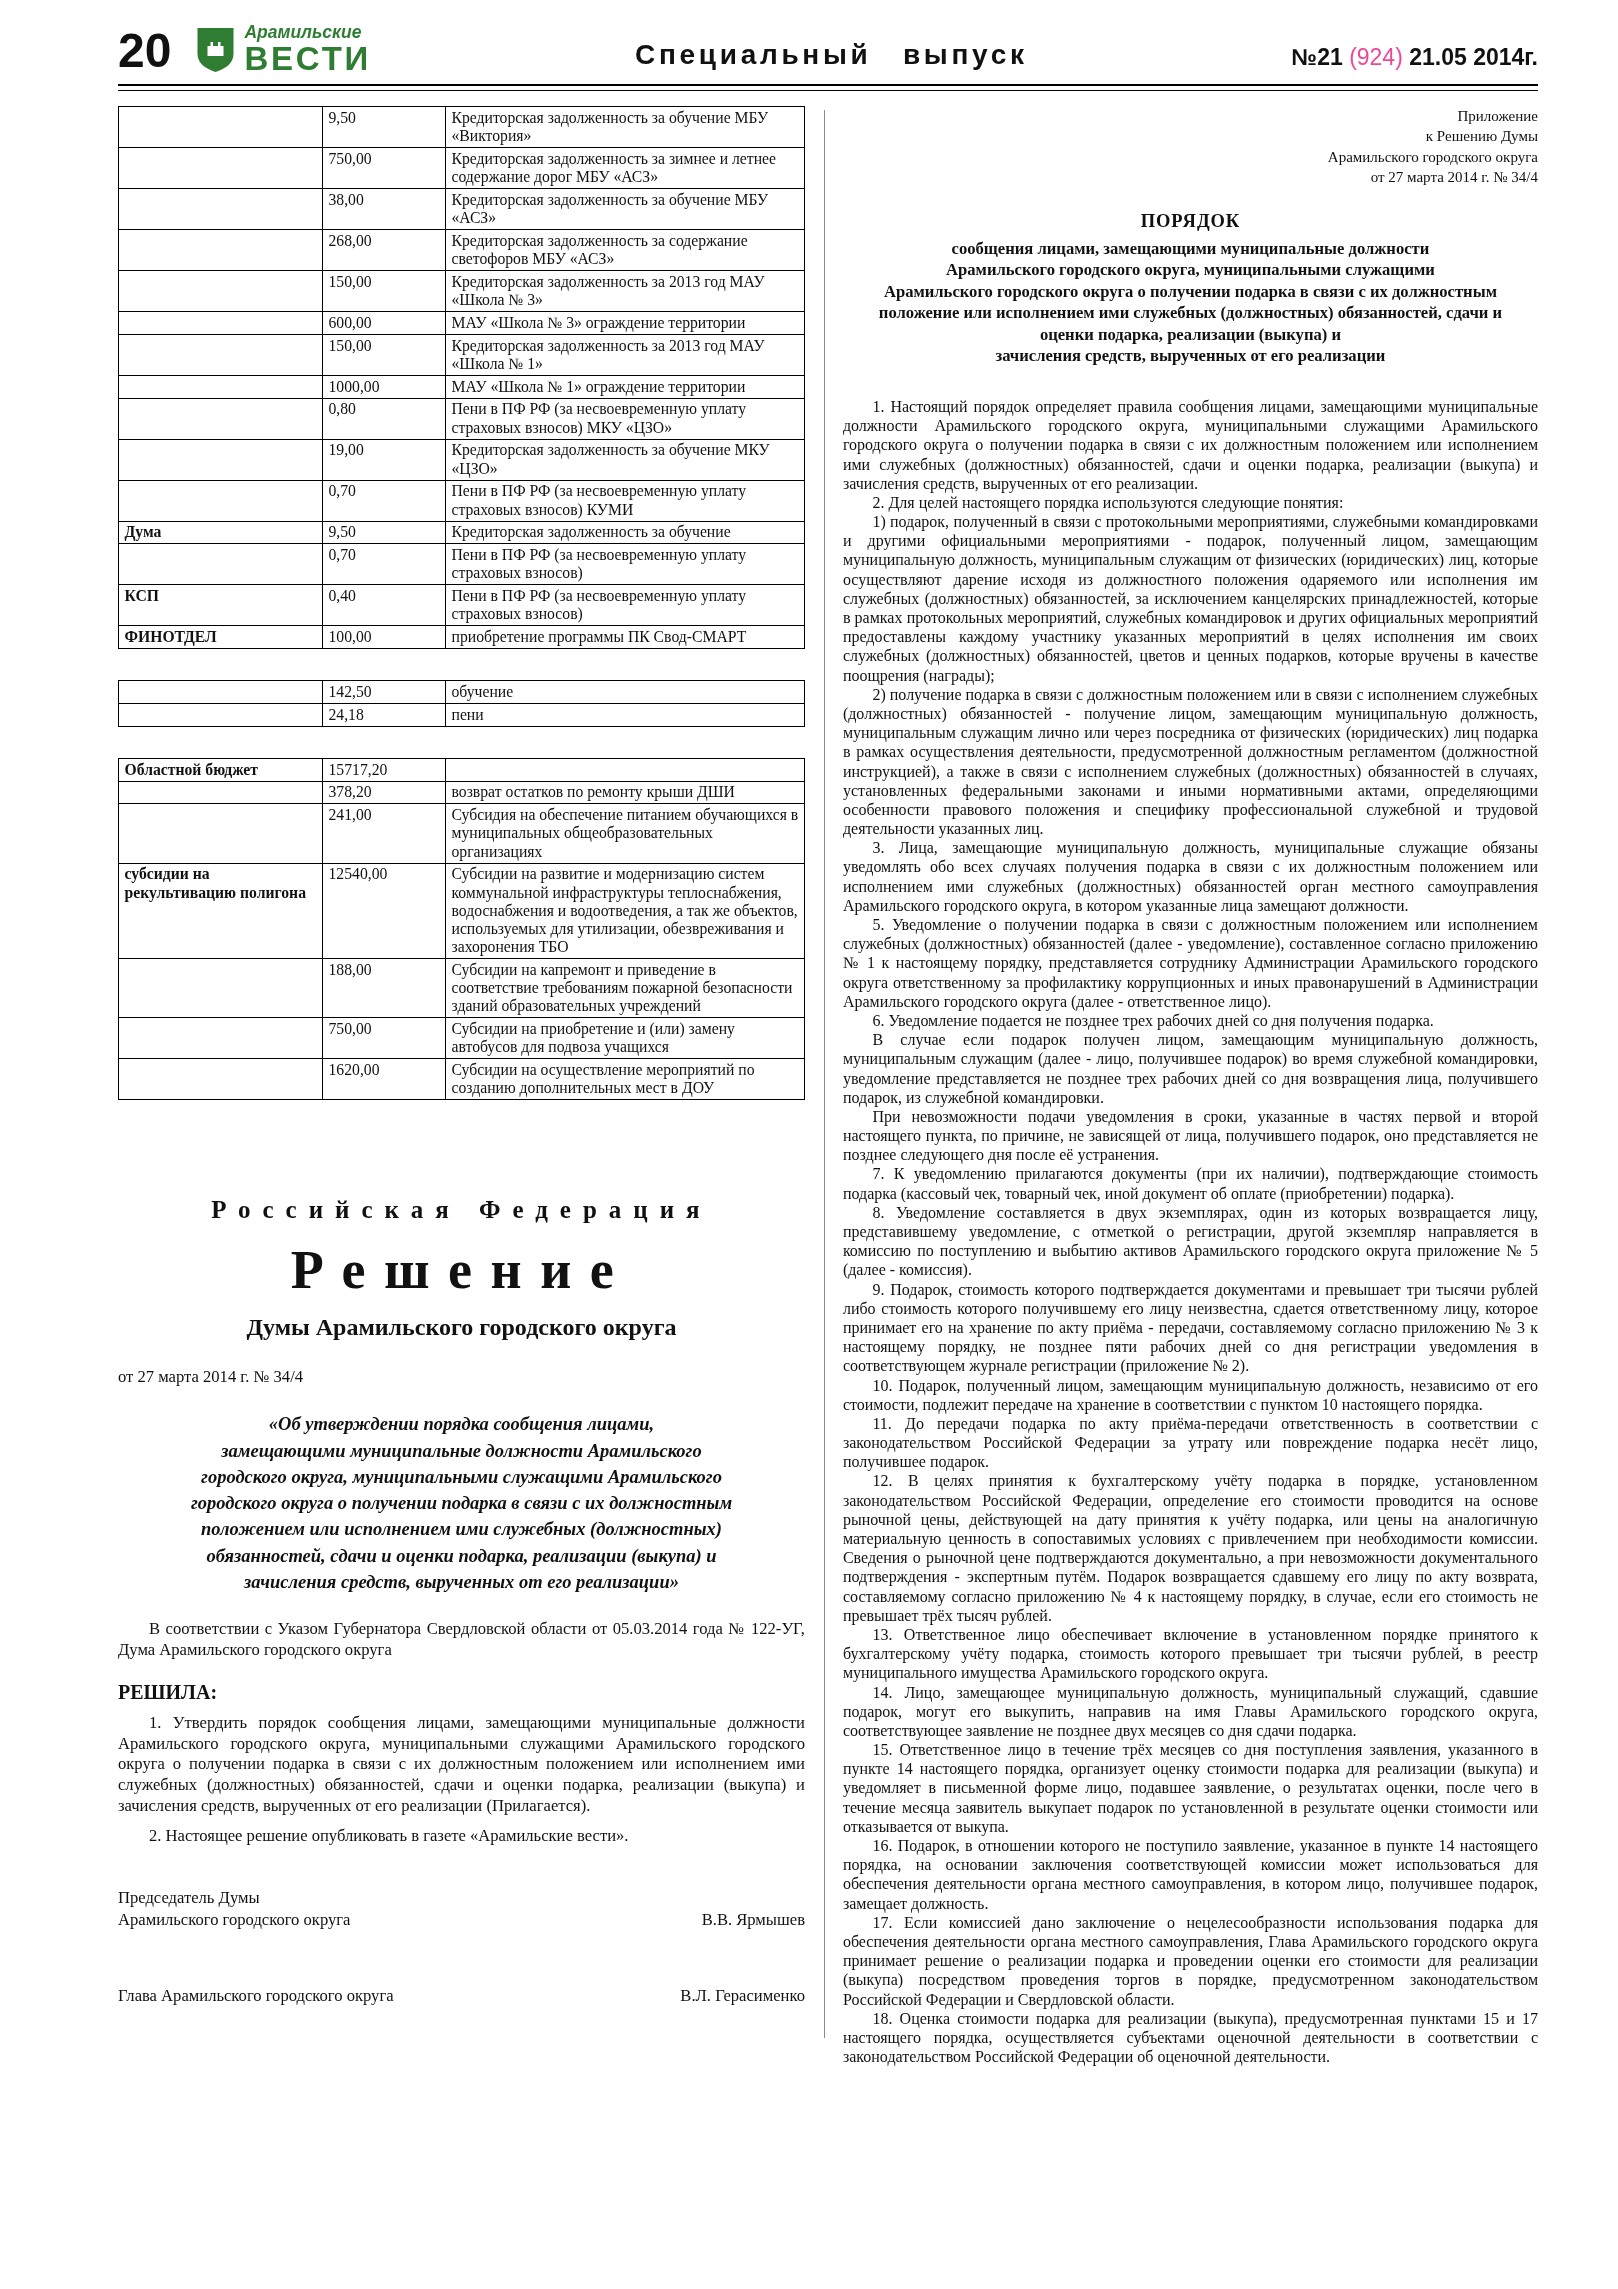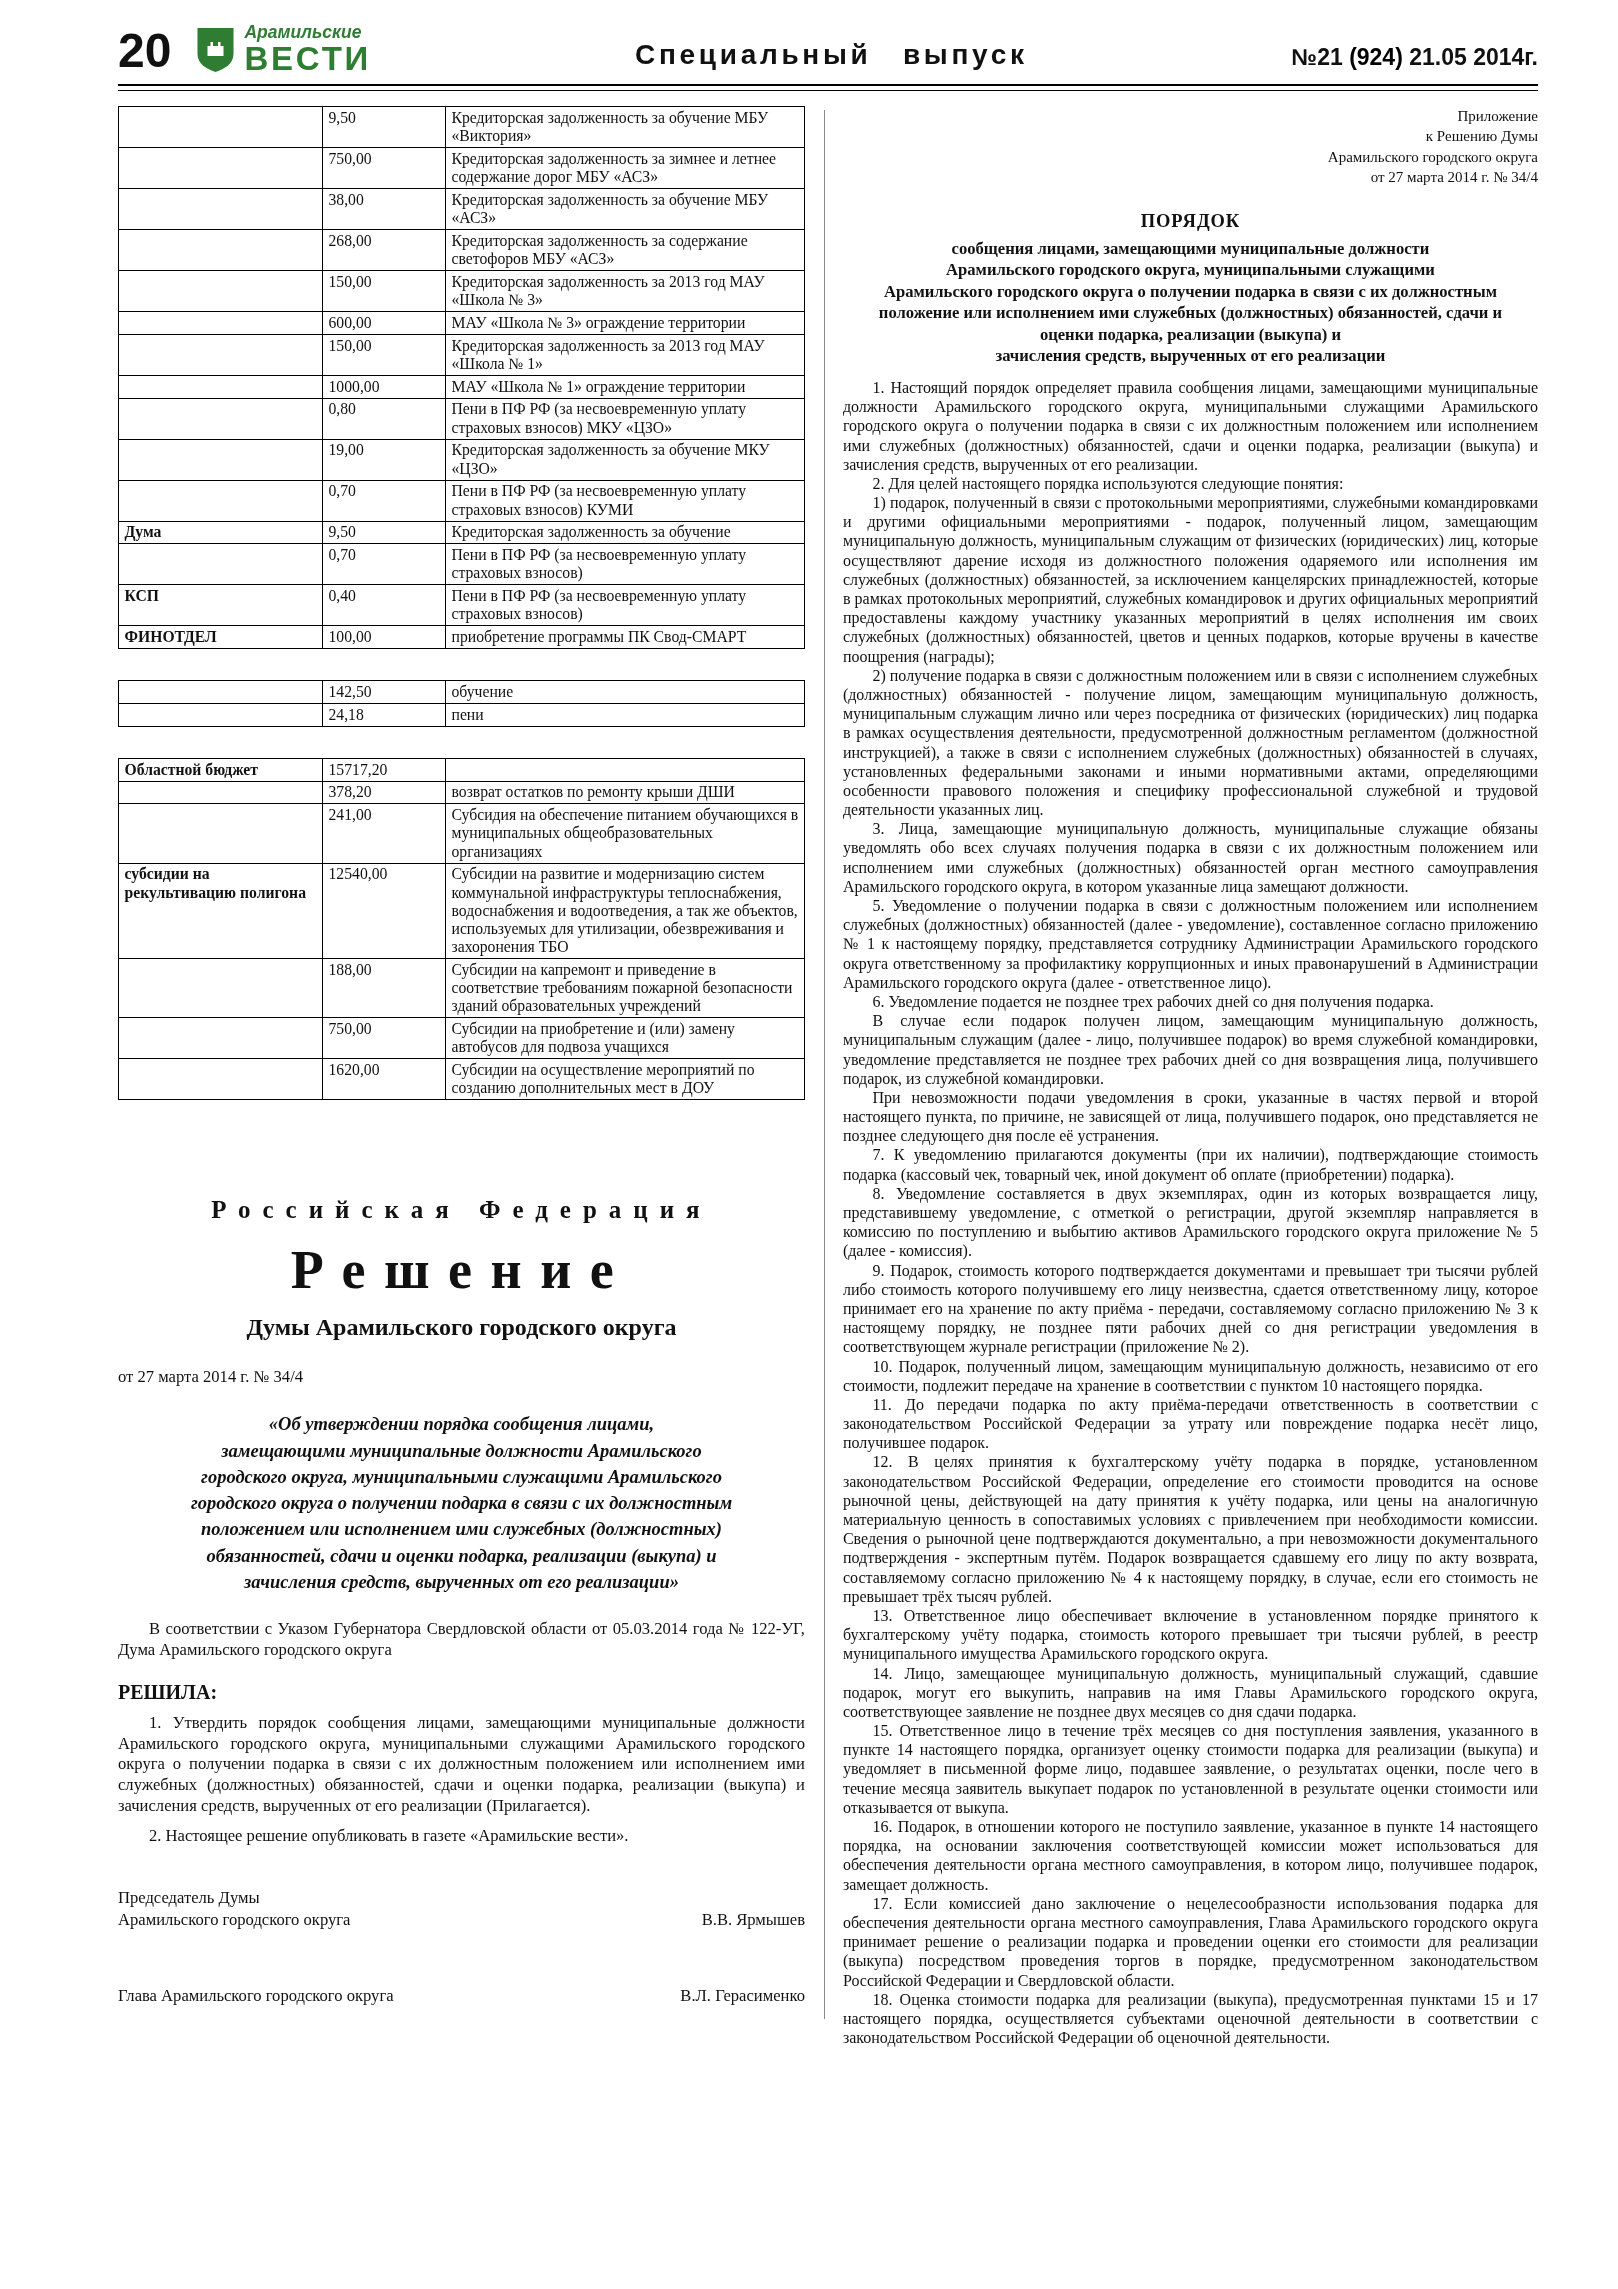--- a/index.html
+++ b/index.html
@@ -13,21 +13,21 @@
   .emblem svg{display:block;width:41px;height:48px;}
   .logo-text{display:flex;flex-direction:column;line-height:1;}
   .logo-top{font-family:"Liberation Sans",sans-serif;font-style:italic;font-weight:bold;
             font-size:17.5px;color:var(--brand,#2e7d32);}
   .logo-bottom{font-family:"Liberation Sans",sans-serif;font-weight:bold;font-size:33px;
                letter-spacing:2.8px;color:var(--brand,#2e7d32);}
   .issue-title{flex:1;text-align:center;font-family:"Liberation Sans",sans-serif;font-weight:bold;
                font-size:28px;letter-spacing:3.7px;word-spacing:20px;padding-bottom:3.7px;margin-top:12px;}
   .issue-no{font-family:"Liberation Sans",sans-serif;font-weight:bold;font-size:23px;
             white-space:nowrap;padding-bottom:3.7px;}
-  .issue-no .gray{color:#000000;font-weight:bold;}
+  .issue-no .gray{color:#ec4899;font-weight:normal;}
   .hdr-rule{height:4.6px;border-top:2.8px solid #000;border-bottom:0.9px solid #000;}
   
   .cols{display:flex;margin-top:14.8px;align-items:stretch;}
   .col-left{width:687px;flex:0 0 687px;}
   .divider{width:0.9px;background:#8a8a8a;margin:3.7px 18.5px 28px 18.5px;}
   .col-right{flex:1;min-width:0;}
   
   table.fin{width:100%;border-collapse:collapse;}
   table.fin td{border:0.9px solid #000;padding:1.8px 5.5px;font-size:15.7px;line-height:1.16;
                vertical-align:top;}
@@ -48,21 +48,21 @@
   .decision-item{margin:9.2px 0 0;font-size:16.6px;line-height:1.25;text-align:justify;text-indent:31px;}
   .sig{display:flex;justify-content:space-between;align-items:flex-end;font-size:16.6px;
        line-height:1.3;margin-top:41px;}
   .sig + .sig{margin-top:54px;}
   .sig-left{white-space:pre-line;}
   .sig-right{font-weight:normal;}
   
   .annex{font-size:15px;line-height:1.35;text-align:right;}
   .order-title{margin-top:24px;text-align:center;font-weight:bold;font-size:18.5px;letter-spacing:0.9px;}
   .order-sub{margin-top:5.5px;text-align:center;font-weight:bold;font-size:16.6px;line-height:1.3;}
-  .paras{margin-top:11px;}
+  .paras{margin-top:30px;}
   .para{margin:0;font-size:16px;line-height:1.2;text-align:justify;text-indent:29.5px;}
 </style>
 </head>
 <body>
 
 <div class="page">
 
   <header class="hdr">
     <div class="pagenum">20</div>
     <div class="logo">

